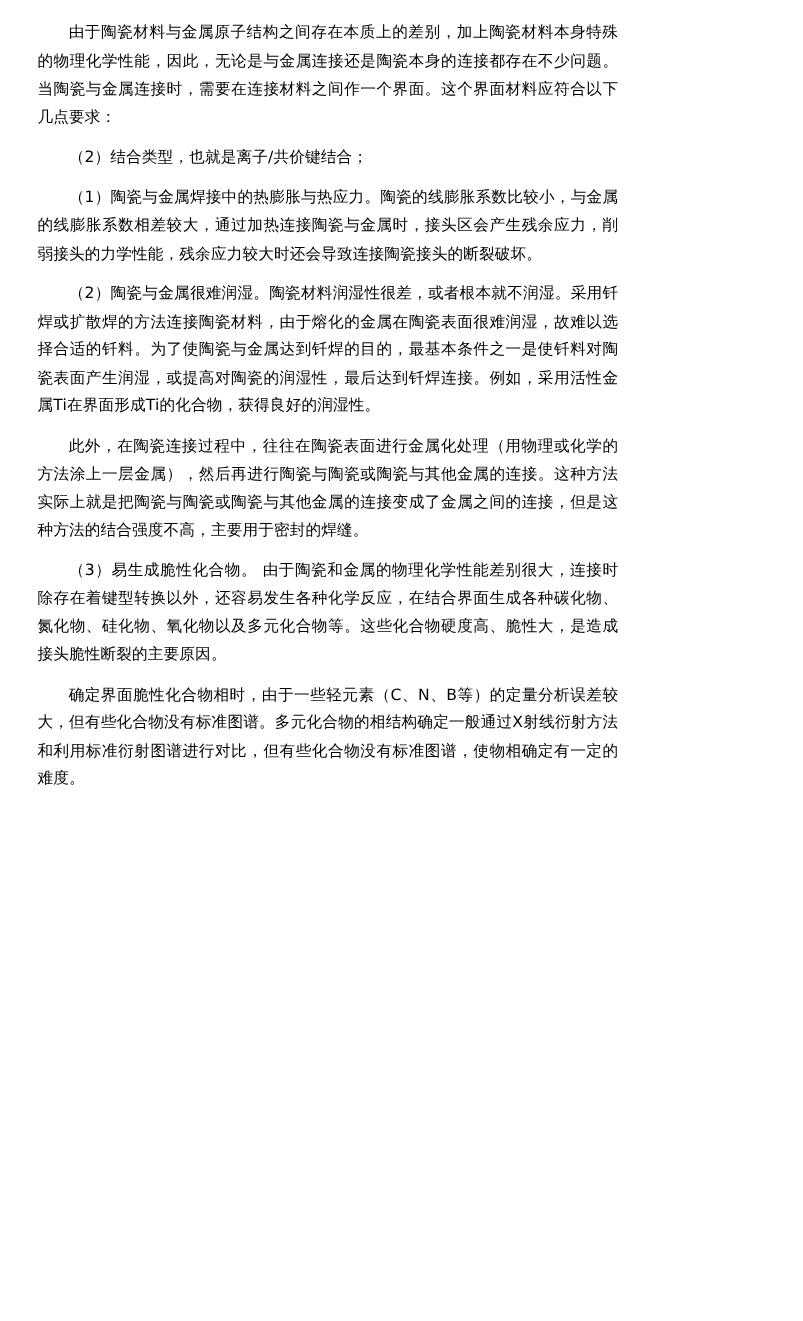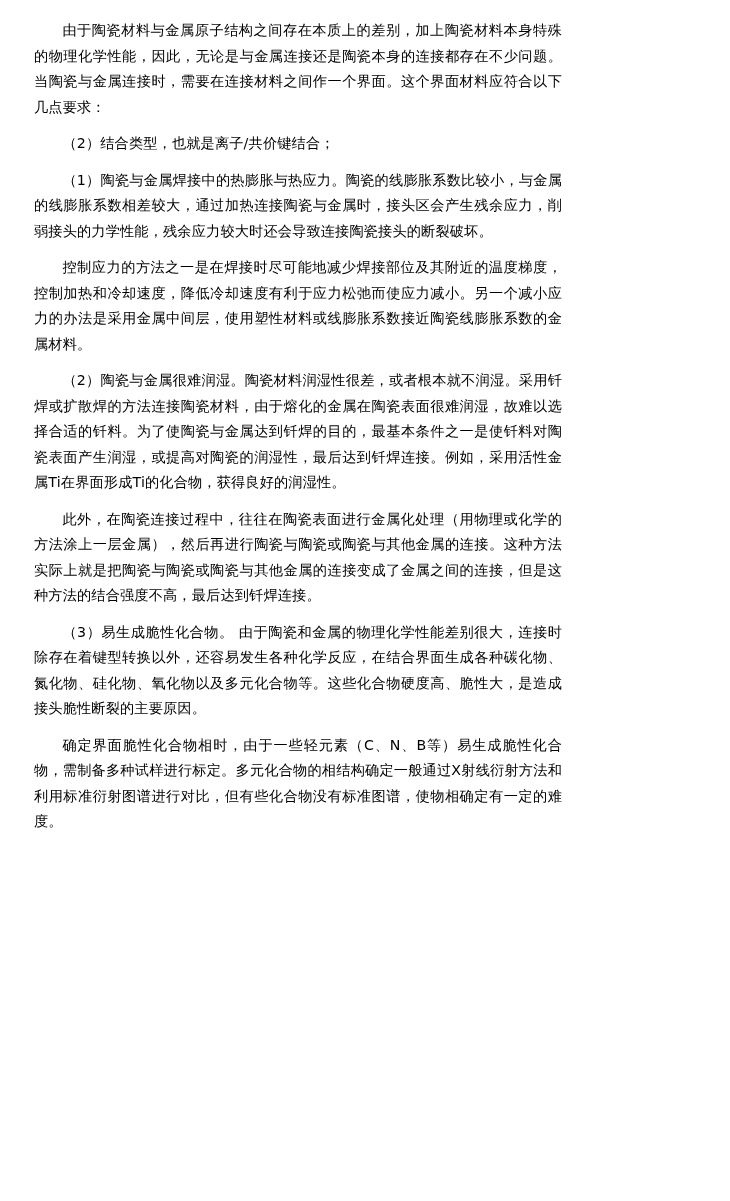--- a/index.html
+++ b/index.html
@@ -42,25 +42,24 @@
 
   <p class="para">由于陶瓷材料与金属原子结构之间存在本质上的差别，加上陶瓷材料本身特殊的物理化学性能，因此，无论是与金属连接还是陶瓷本身的连接都存在不少问题。当陶瓷与金属连接时，需要在连接材料之间作一个界面。这个界面材料应符合以下几点要求：</p>
 
 
   <p class="para list-item">（2）结合类型，也就是离子/共价键结合；</p>
 
 
 
   <p class="para list-item">（1）陶瓷与金属焊接中的热膨胀与热应力。陶瓷的线膨胀系数比较小，与金属的线膨胀系数相差较大，通过加热连接陶瓷与金属时，接头区会产生残余应力，削弱接头的力学性能，残余应力较大时还会导致连接陶瓷接头的断裂破坏。</p>
 
-  <p class="para">控制应力的方法之一是在焊接时尽可能地减少焊接部位及其附近的温度梯度，控制加热和冷却速度，降低冷却速度有利于应力松弛而使应力减小。另一个减小应力的办法是采用金属中间层，使用塑性材料或线膨胀系数接近陶瓷线膨胀系数的金属材料。</p>
 
   <p class="para list-item">（2）陶瓷与金属很难润湿。陶瓷材料润湿性很差，或者根本就不润湿。采用钎焊或扩散焊的方法连接陶瓷材料，由于熔化的金属在陶瓷表面很难润湿，故难以选择合适的钎料。为了使陶瓷与金属达到钎焊的目的，最基本条件之一是使钎料对陶瓷表面产生润湿，或提高对陶瓷的润湿性，最后达到钎焊连接。例如，采用活性金属Ti在界面形成Ti的化合物，获得良好的润湿性。</p>
 
-  <p class="para">此外，在陶瓷连接过程中，往往在陶瓷表面进行金属化处理（用物理或化学的方法涂上一层金属），然后再进行陶瓷与陶瓷或陶瓷与其他金属的连接。这种方法实际上就是把陶瓷与陶瓷或陶瓷与其他金属的连接变成了金属之间的连接，但是这种方法的结合强度不高，最后达到钎焊连接。</p>
+  <p class="para">此外，在陶瓷连接过程中，往往在陶瓷表面进行金属化处理（用物理或化学的方法涂上一层金属），然后再进行陶瓷与陶瓷或陶瓷与其他金属的连接。这种方法实际上就是把陶瓷与陶瓷或陶瓷与其他金属的连接变成了金属之间的连接，但是这种方法的结合强度不高，主要用于密封的焊缝。</p>
 
   <p class="para list-item">（3）易生成脆性化合物。 由于陶瓷和金属的物理化学性能差别很大，连接时除存在着键型转换以外，还容易发生各种化学反应，在结合界面生成各种碳化物、氮化物、硅化物、氧化物以及多元化合物等。这些化合物硬度高、脆性大，是造成接头脆性断裂的主要原因。</p>
 
-  <p class="para">确定界面脆性化合物相时，由于一些轻元素（C、N、B等）易生成脆性化合物，需制备多种试样进行标定。多元化合物的相结构确定一般通过X射线衍射方法和利用标准衍射图谱进行对比，但有些化合物没有标准图谱，使物相确定有一定的难度。</p>
+  <p class="para">确定界面脆性化合物相时，由于一些轻元素（C、N、B等）的定量分析误差较大，但有些化合物没有标准图谱。多元化合物的相结构确定一般通过X射线衍射方法和利用标准衍射图谱进行对比，但有些化合物没有标准图谱，使物相确定有一定的难度。</p>
 
 
 
 </div>
 
 </body></html>

